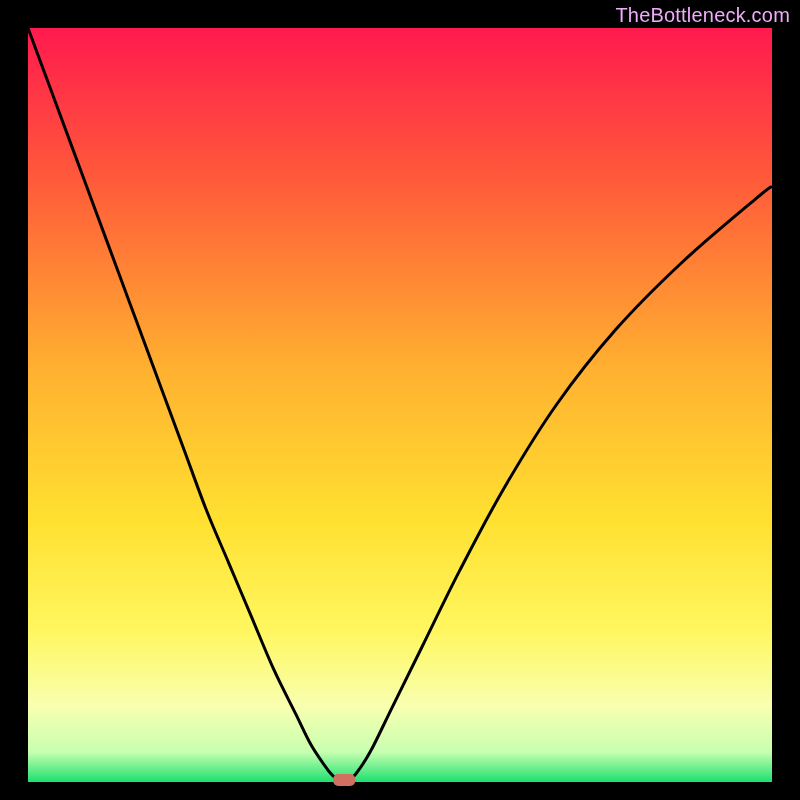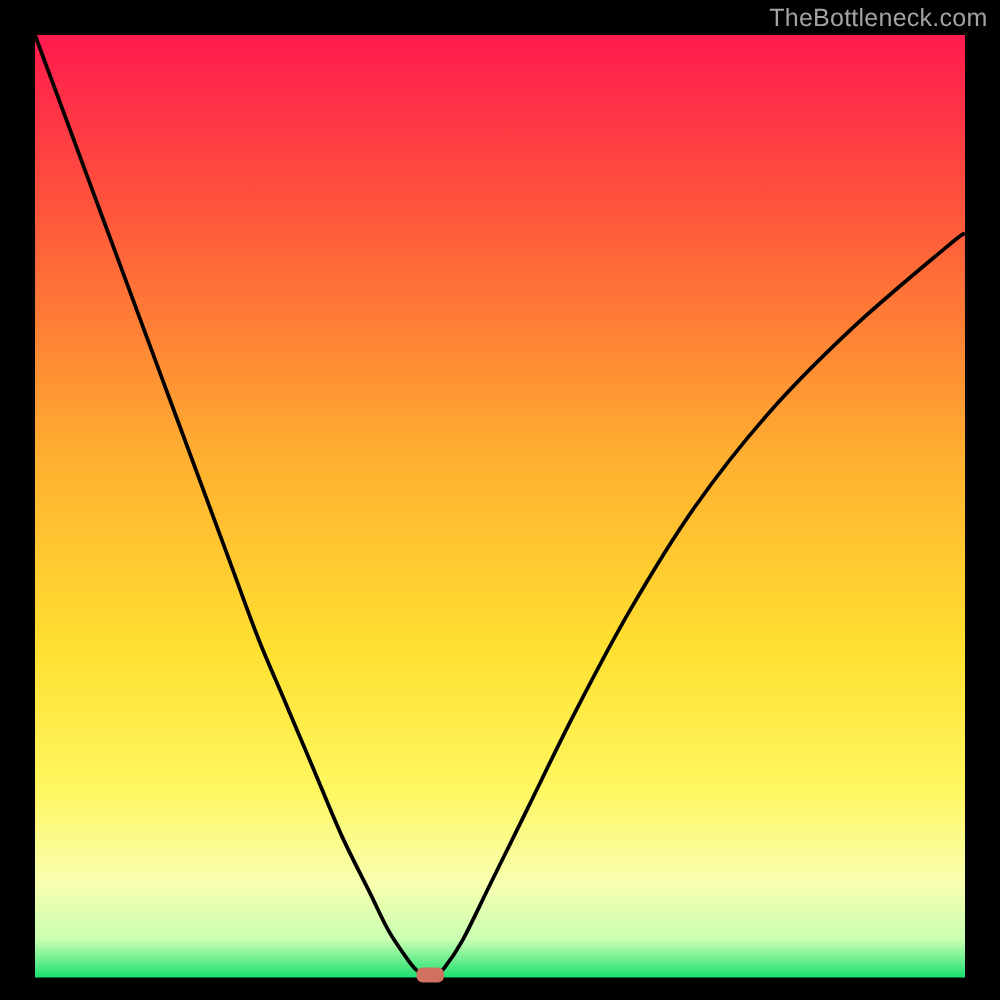--- a/index.html
+++ b/index.html
@@ -14,21 +14,21 @@
   .frame {
     position: relative;
     width: 800px;
     height: 800px;
     background: #000;
   }
   .watermark {
     position: absolute;
     top: 4px;
     right: 10px;
-    color: #a3a3a3;
+    color: #f0abfc;
     font-size: 20px;
     font-weight: 500;
     letter-spacing: 0.2px;
     z-index: 5;
   }
   svg {
     position: absolute;
     top: 0;
     left: 0;
   }

